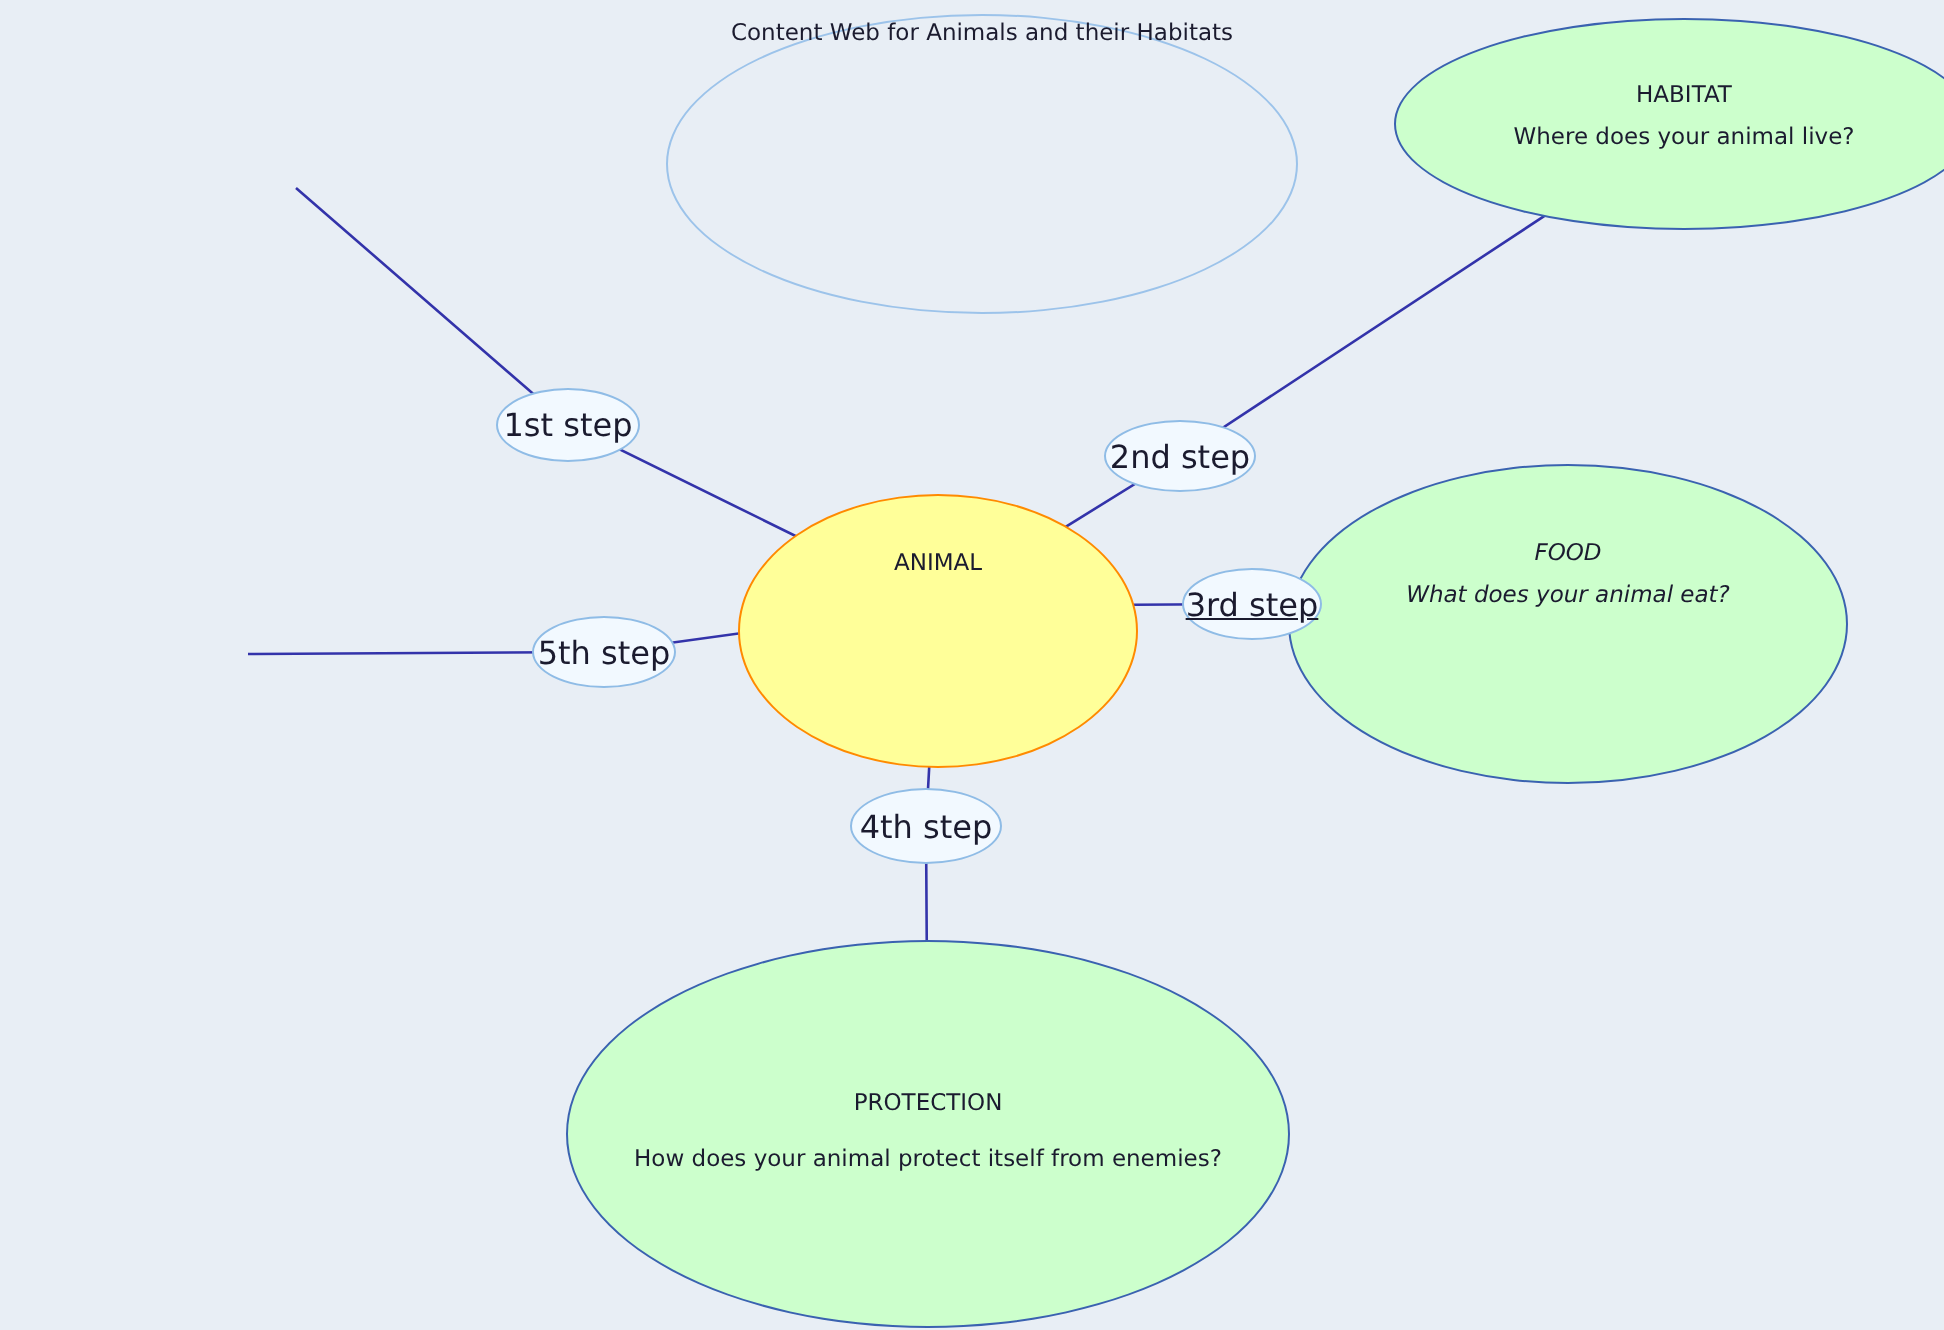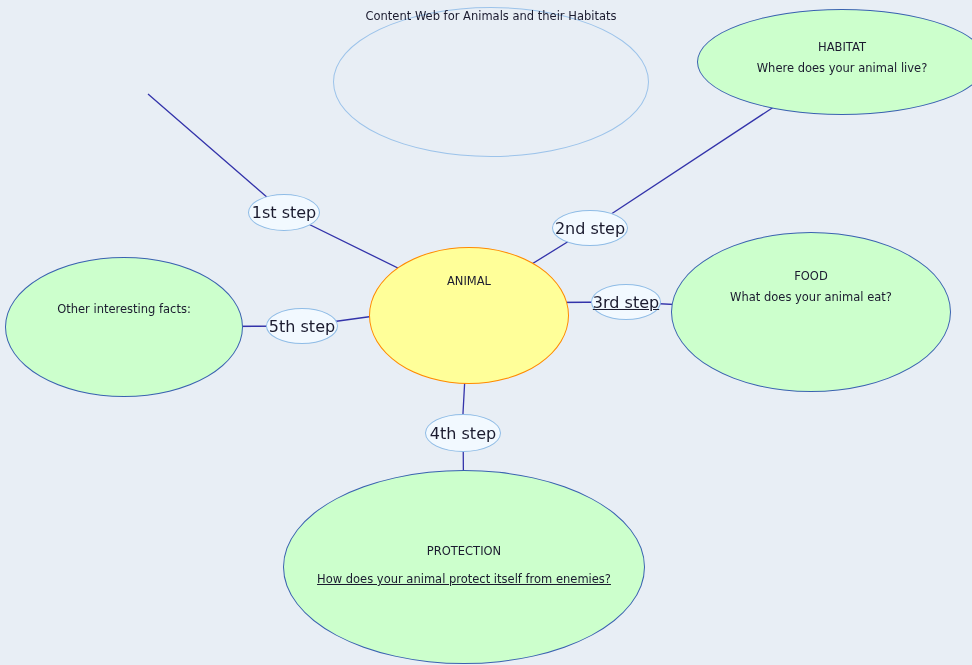--- a/index.html
+++ b/index.html
@@ -39,24 +39,24 @@
     display: flex;
     flex-direction: column;
     align-items: center;
     padding-left: 22px;
     padding-right: 22px;
   }
   .node-question { margin-top: 4px; }
 
   .node-appearance { left: 15px;  top: 8px;   width: 270px; height: 172px; padding-top: 50px; }
   .node-habitat    { left: 697px; top: 9px;   width: 290px; height: 106px; padding-top: 29px; }
-  .node-food       { left: 671px; top: 232px; width: 280px; height: 160px; padding-top: 35px; }
+  .node-food       { left: 644px; top: 232px; width: 280px; height: 160px; padding-top: 35px; font-style: italic; }
   .node-facts      { left: 5px;   top: 257px; width: 238px; height: 140px; padding-top: 39px; }
   .node-protection { left: 283px; top: 470px; width: 362px; height: 194px; padding-top: 72px; }
-  .node-protection .node-question { margin-top: 11px; text-decoration: underline; }
+  .node-protection .node-question { margin-top: 11px; }
 
   .center-node {
     left: 369px; top: 247px; width: 200px; height: 137px;
     background: var(--center-fill, #ffff99);
     border: 1.5px solid var(--center-border, #ff8a00);
     display: flex;
     flex-direction: column;
     align-items: center;
     padding-top: 25px;
   }
@@ -77,21 +77,21 @@
     border: 1.5px solid var(--step-border, #8fbce6);
     display: flex;
     align-items: center;
     justify-content: center;
     font-size: 16px;
     color: var(--text, #1b1b2f);
   }
   .step-1 { left: 248px; top: 194px; width: 72px; height: 37px; }
   .step-2 { left: 552px; top: 210px; width: 76px; height: 36px; }
   .step-3 { left: 591px; top: 284px; width: 70px; height: 36px; text-decoration: underline; }
-  .step-4 { left: 425px; top: 414px; width: 76px; height: 38px; }
+  .step-4 { left: 425px; top: 394px; width: 76px; height: 38px; }
   .step-5 { left: 266px; top: 308px; width: 72px; height: 36px; }
 </style>
 </head>
 <body>
 
 <div class="canvas">
 
   <svg class="connectors" width="972" height="665">
     <polyline points="148,94 284,212 469,303"></polyline>
     <polyline points="842,62 590,228 469,303"></polyline>
@@ -108,24 +108,20 @@
   <div class="bubble node node-habitat">
     <div class="node-title">HABITAT</div>
     <div class="node-question">Where does your animal live?</div>
   </div>
 
   <div class="bubble node node-food">
     <div class="node-title">FOOD</div>
     <div class="node-question">What does your animal eat?</div>
   </div>
 
-  <div class="bubble node node-facts">
-    <div class="node-title"></div>
-    <div class="node-question">Other interesting facts:</div>
-  </div>
 
   <div class="bubble node node-protection">
     <div class="node-title">PROTECTION</div>
     <div class="node-question">How does your animal protect itself from enemies?</div>
   </div>
 
   <div class="bubble center-node">
     <span>ANIMAL</span>
   </div>
 

